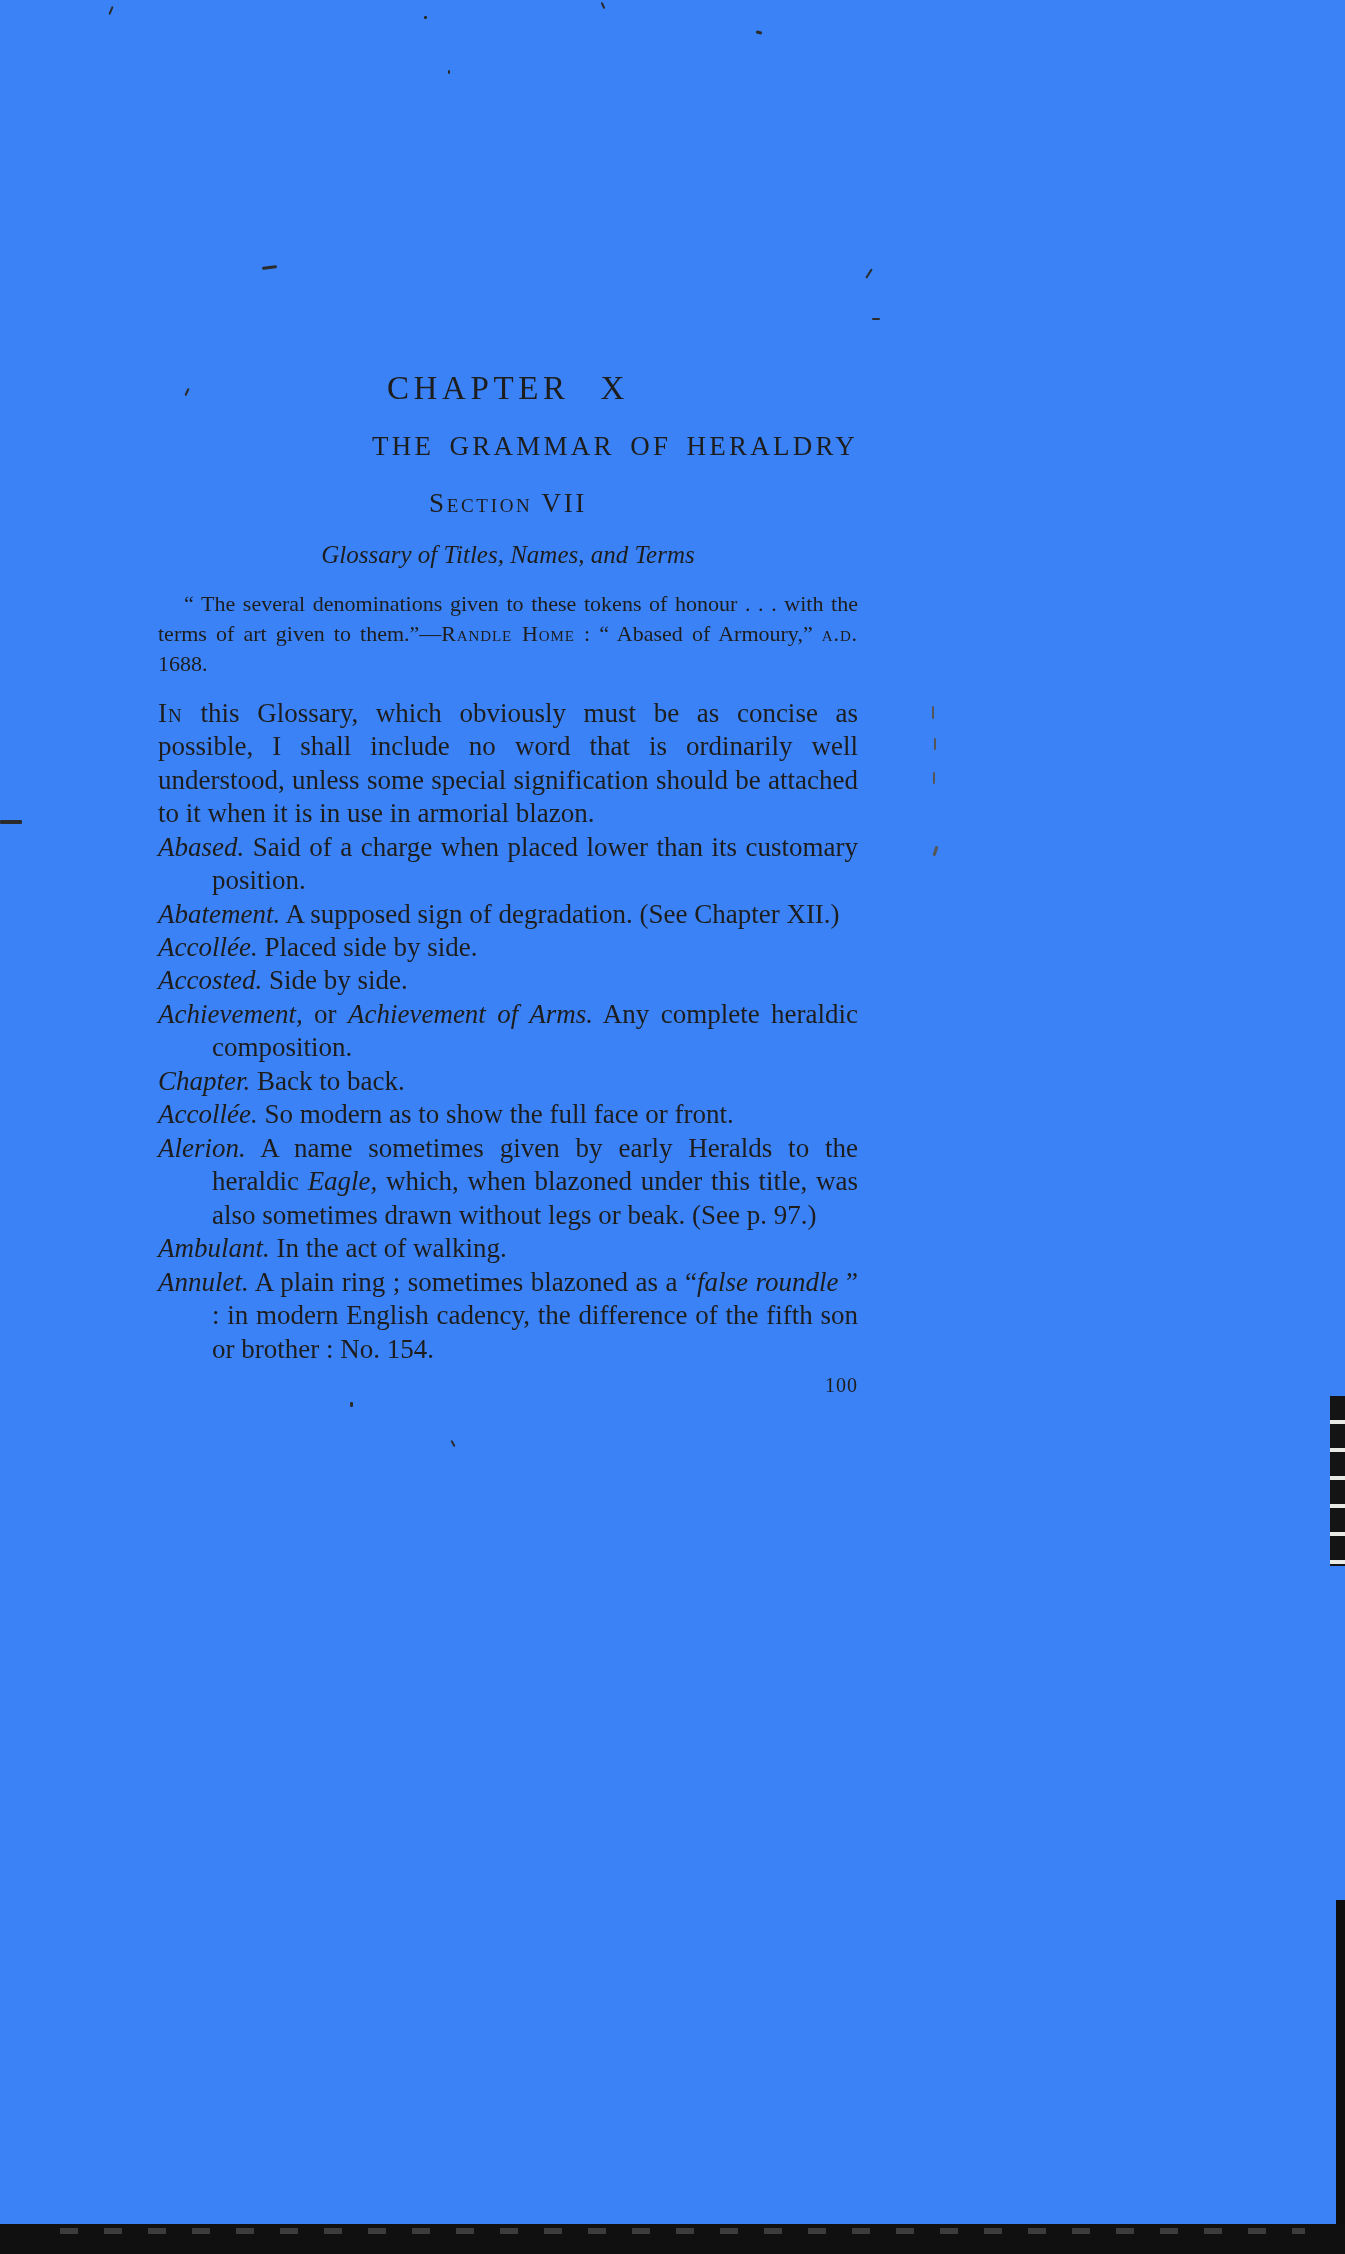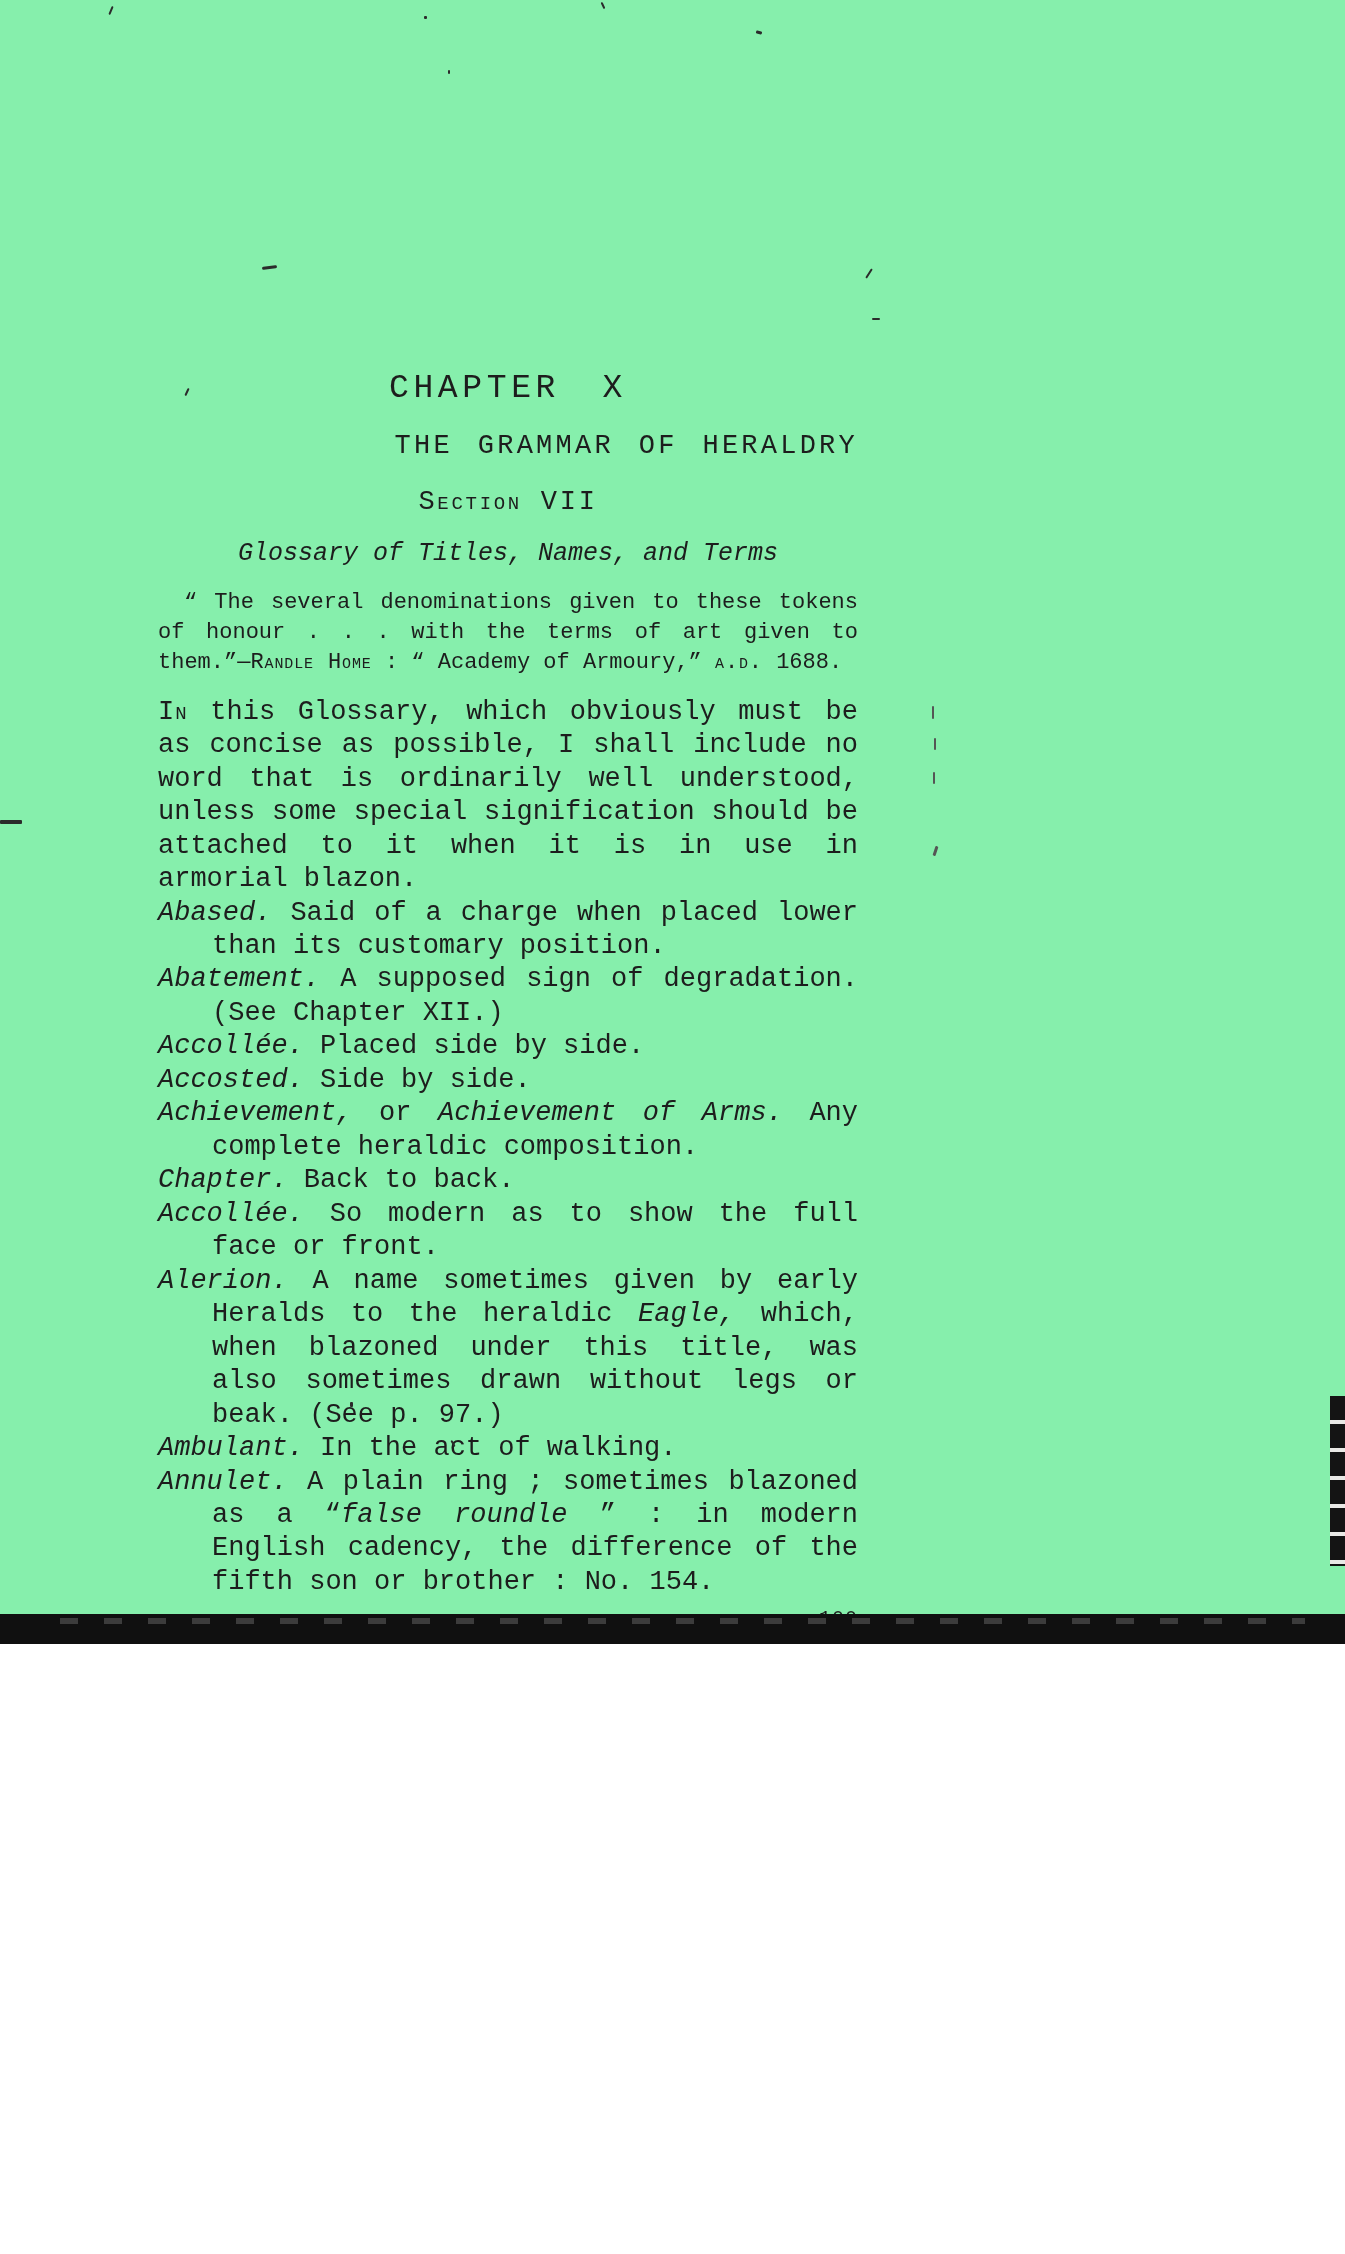--- a/index.html
+++ b/index.html
@@ -5,24 +5,23 @@
   * { margin:0; padding:0; box-sizing:border-box; }
   html, body { width:1345px; height:2254px; }
   body {
     background:#ffffff;
     font-family:"Liberation Serif","DejaVu Serif",serif;
     color:#1d1d1d;
   }
   .scan {
     position:relative;
     width:1345px;
-    height:1644px;
-    background:#86efac;
+    height:2254px;
+    background:#3b82f6;
     overflow:hidden;
-    font-family:Liberation Mono, monospace;
   }
   .column {
     position:absolute;
     left:158px;
     top:370px;
     width:700px;
   }
   .chapter {
     font-size:33px;
     font-weight:400;
@@ -98,21 +97,21 @@
 <body>
 
 <div class="scan">
 
   <div class="column">
     <h1 class="chapter">CHAPTER X</h1>
     <h2 class="title">THE GRAMMAR OF HERALDRY</h2>
     <h3 class="section">Section VII</h3>
     <div class="subtitle">Glossary of Titles, Names, and Terms</div>
 
-    <p class="epigraph"><span>“ The several denominations given to these tokens of honour . . . with the terms of art given to them.”—</span><span class="sc">Randle Home</span><span> : “ Academy of Armoury,” </span><span class="sc">a.d.</span><span> 1688.</span></p>
+    <p class="epigraph"><span>“ The several denominations given to these tokens of honour . . . with the terms of art given to them.”—</span><span class="sc">Randle Home</span><span> : “ Abased of Armoury,” </span><span class="sc">a.d.</span><span> 1688.</span></p>
 
     <p class="intro"><span class="sc">In</span><span> this Glossary, which obviously must be as concise as possible, I shall include no word that is ordinarily well understood, unless some special signification should be attached to it when it is in use in armorial blazon.</span></p>
 
     <div class="entries">
         <p class="entry"><span class="it">Abased.</span><span> Said of a charge when placed lower than its customary position.</span></p>
         <p class="entry"><span class="it">Abatement.</span><span> A supposed sign of degradation.  (See Chapter XII.)</span></p>
         <p class="entry"><span class="it">Accollée.</span><span> Placed side by side.</span></p>
         <p class="entry"><span class="it">Accosted.</span><span> Side by side.</span></p>
         <p class="entry"><span class="it">Achievement,</span><span> or </span><span class="it">Achievement of Arms.</span><span> Any complete heraldic composition.</span></p>
         <p class="entry"><span class="it">Chapter.</span><span> Back to back.</span></p>

